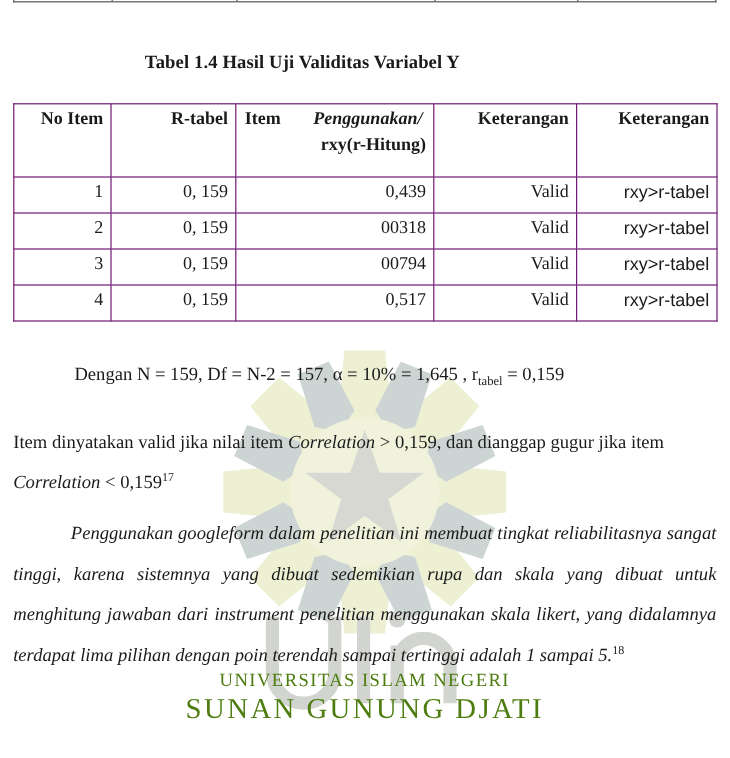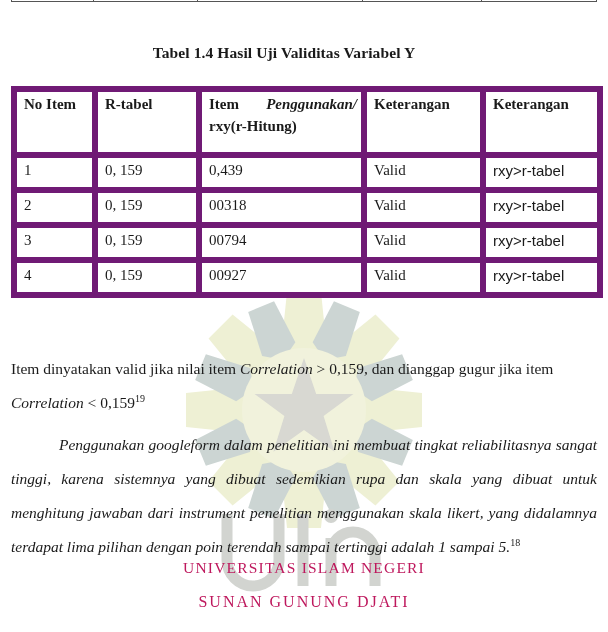--- a/index.html
+++ b/index.html
@@ -38,26 +38,26 @@
     top: 500px;
     transform: translateX(-50%);
     width: 210px;
     height: 120px;
   }
   .wm-text {
     position: absolute;
     width: 608px;
     text-align: center;
     font-family: "Liberation Serif", "DejaVu Serif", serif;
-    color: #be185d;
+    color: #4d7c0f;
     letter-spacing: 1.2px;
     white-space: nowrap;
   }
   .wm-line1 { top: 559px; font-size: 15.5px; }
-  .wm-line2 { top: 593px; font-size: 16px; letter-spacing: 2px; }
+  .wm-line2 { top: 578px; font-size: 24px; letter-spacing: 2px; }
   .wm-line3 { top: 615px; font-size: 15px; letter-spacing: 2px; }
 
   
   #content {
     position: absolute;
     left: 0; top: 0;
     width: 608px; height: 632px;
     z-index: 2;
   }
 
@@ -83,41 +83,40 @@
   
   .table-caption {
     position: absolute;
     left: 0;
     top: 44px;
     width: 504px;
     text-align: center;
     font-size: 15.5px;
     font-weight: bold;
     letter-spacing: 0.1px;
-    margin-left: 32px;
   }
 
   
   table.validity-table {
     position: absolute;
     left: 11px;
     top: 86px;
     width: 586px;
     border-collapse: collapse;
     table-layout: fixed;
   }
   table.validity-table th,
   table.validity-table td {
-    border: 6px solid #701a75;
+    border: 1px solid #701a75;
     padding: 2px 6px 2px 7px;
     vertical-align: top;
     font-size: 14.5px;
     line-height: 1.45;
     font-weight: normal;
-    text-align: left;
+    text-align: right;
   }
   table.validity-table thead th {
     font-weight: bold;
     height: 56px;
     font-size: 15px;
   }
   table.validity-table tbody td {
     height: 25px;
     font-size: 15px;
   }
@@ -304,25 +303,26 @@
       <tr>
         <td>3</td>
         <td>0, 159</td>
         <td>00794</td>
         <td>Valid</td>
         <td class="sans-cell">rxy&gt;r-tabel</td>
       </tr>
       <tr>
         <td>4</td>
         <td>0, 159</td>
-        <td>00927</td>
+        <td>0,517</td>
         <td>Valid</td>
         <td class="sans-cell">rxy&gt;r-tabel</td>
       </tr>
     </tbody>
   </table>
 
-
-  <div class="para p-item"><span>Item dinyatakan valid jika nilai item </span><span class="ital">Correlation</span><span> &gt; 0,159, dan dianggap gugur jika item </span><span class="ital">Correlation</span><span> &lt; 0,159</span><sup>19</sup></div>
+  <div class="para p-dengan"><span>Dengan N = 159, Df = N-2 = 157, α = 10% = 1,645 , r</span><sub>tabel</sub><span> = 0,159</span></div>
+
+  <div class="para p-item"><span>Item dinyatakan valid jika nilai item </span><span class="ital">Correlation</span><span> &gt; 0,159, dan dianggap gugur jika item </span><span class="ital">Correlation</span><span> &lt; 0,159</span><sup>17</sup></div>
 
   <div class="para p-peng"><span>Penggunakan </span><span class="ital">googleform</span><span> dalam penelitian ini membuat tingkat reliabilitasnya sangat tinggi, karena sistemnya yang dibuat sedemikian rupa dan skala yang dibuat untuk menghitung jawaban dari instrument penelitian menggunakan skala likert, yang didalamnya terdapat lima pilihan dengan poin terendah sampai tertinggi adalah 1 sampai 5.</span><sup>18</sup></div>
 
 </div>
 
 </body></html>

